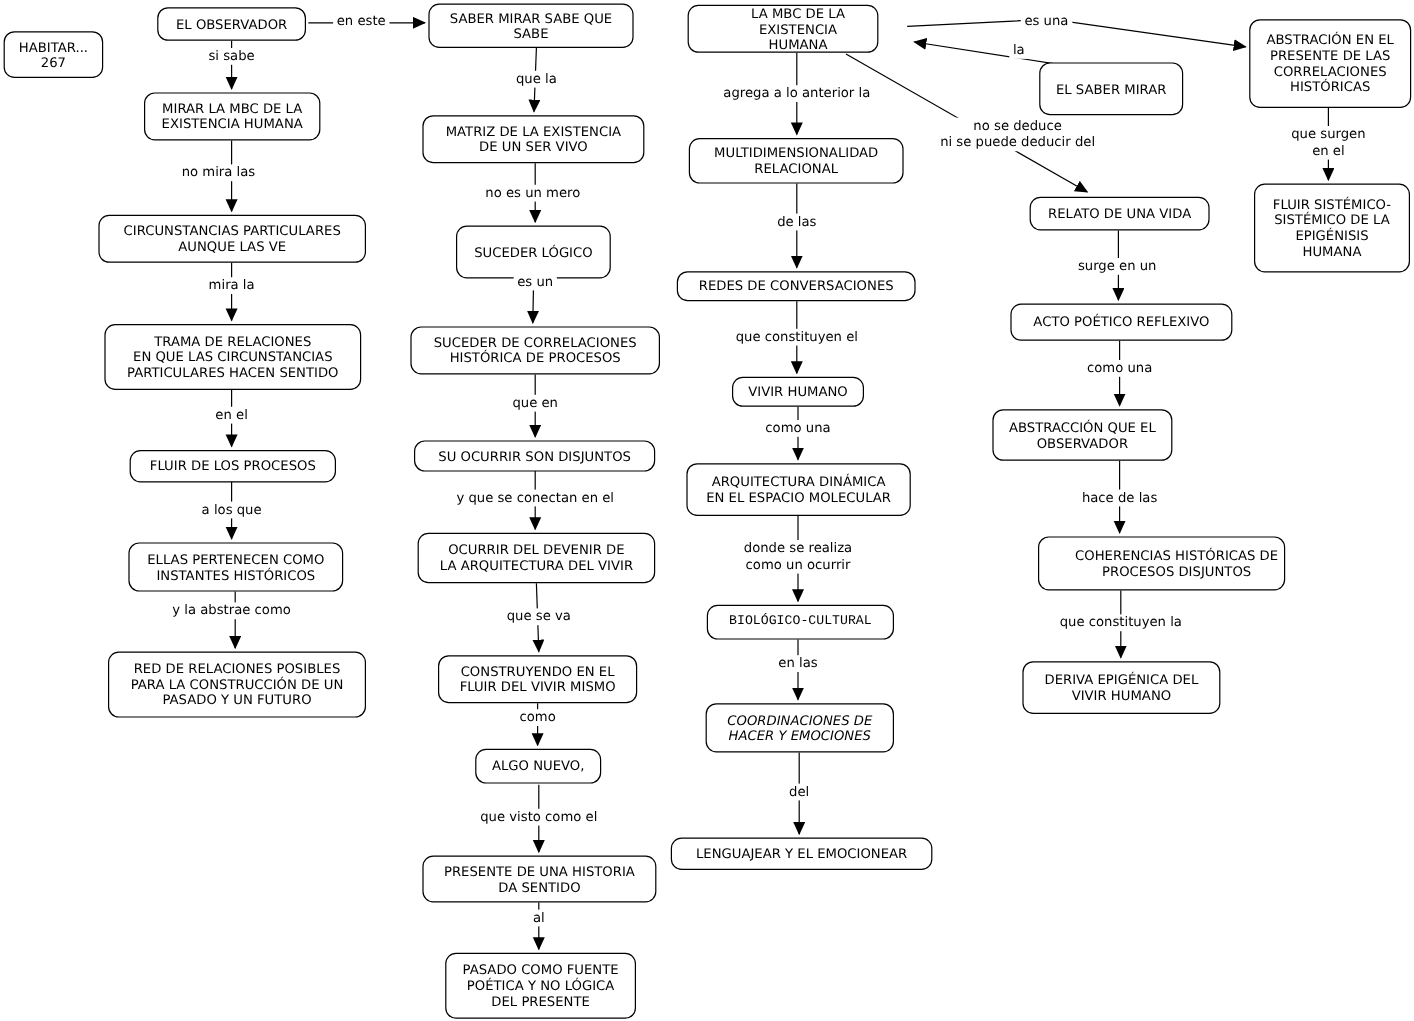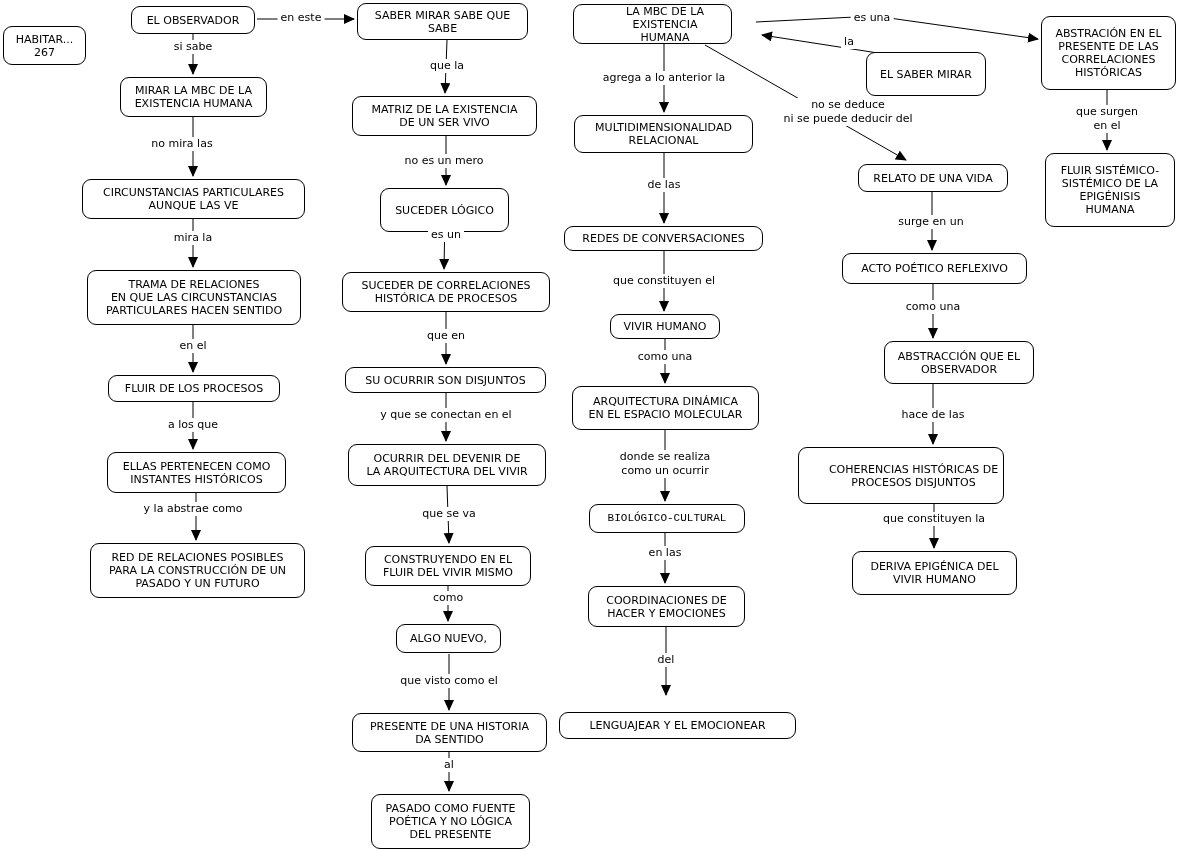--- a/index.html
+++ b/index.html
@@ -118,29 +118,29 @@
 DEL PRESENTE</div>
       <div class="node" style="left: 573px; top: 4px; width: 159px; height: 40px; padding-left: 28px;">LA MBC DE LA EXISTENCIA
 HUMANA</div>
       <div class="node" style="left: 574px; top: 115px; width: 179px; height: 38px;">MULTIDIMENSIONALIDAD
 RELACIONAL</div>
       <div class="node" style="left: 564px; top: 226px; width: 199px; height: 25px;">REDES DE CONVERSACIONES</div>
       <div class="node" style="left: 610px; top: 314px; width: 110px; height: 25px;">VIVIR HUMANO</div>
       <div class="node" style="left: 572px; top: 386px; width: 187px; height: 44px;">ARQUITECTURA DINÁMICA
 EN EL ESPACIO MOLECULAR</div>
       <div class="node" style="left: 589px; top: 504px; width: 156px; height: 29px; font-family: Liberation Mono, monospace;">BIOLÓGICO-CULTURAL</div>
-      <div class="node" style="left: 588px; top: 586px; width: 157px; height: 41px;">COORDINACIONES DE
+      <div class="node" style="left: 588px; top: 586px; width: 157px; height: 41px; font-style: italic;">COORDINACIONES DE
 HACER Y EMOCIONES</div>
-      <div class="node" style="left: 559px; top: 698px; width: 237px; height: 27px; margin-top: 14px;">LENGUAJEAR Y EL EMOCIONEAR</div>
+      <div class="node" style="left: 559px; top: 698px; width: 218px; height: 27px;">LENGUAJEAR Y EL EMOCIONEAR</div>
       <div class="node" style="left: 866px; top: 52px; width: 120px; height: 44px;">EL SABER MIRAR</div>
       <div class="node" style="left: 858px; top: 164px; width: 150px; height: 28px;">RELATO DE UNA VIDA</div>
       <div class="node" style="left: 842px; top: 253px; width: 185px; height: 31px;">ACTO POÉTICO REFLEXIVO</div>
-      <div class="node" style="left: 884px; top: 341px; width: 150px; height: 43px;">ABSTRACCIÓN QUE EL
+      <div class="node" style="left: 827px; top: 341px; width: 150px; height: 43px;">ABSTRACCIÓN QUE EL
 OBSERVADOR</div>
-      <div class="node" style="left: 798px; top: 447px; width: 206px; height: 57px; padding-left: 28px;">COHERENCIAS HISTÓRICAS DE
+      <div class="node" style="left: 865px; top: 447px; width: 206px; height: 45px; padding-left: 28px;">COHERENCIAS HISTÓRICAS DE
 PROCESOS DISJUNTOS</div>
       <div class="node" style="left: 852px; top: 551px; width: 165px; height: 44px;">DERIVA EPIGÉNICA DEL
 VIVIR HUMANO</div>
       <div class="node" style="left: 1041px; top: 16px; width: 135px; height: 74px;">ABSTRACIÓN EN EL
 PRESENTE DE LAS
 CORRELACIONES
 HISTÓRICAS</div>
       <div class="node" style="left: 1045px; top: 153px; width: 130px; height: 74px;">FLUIR SISTÉMICO-
 SISTÉMICO DE LA
 EPIGÉNISIS

